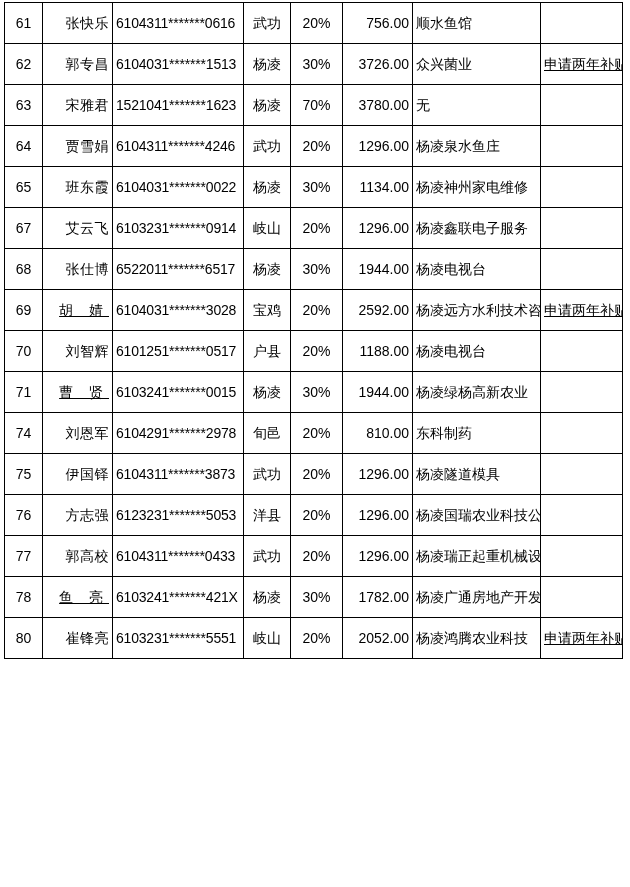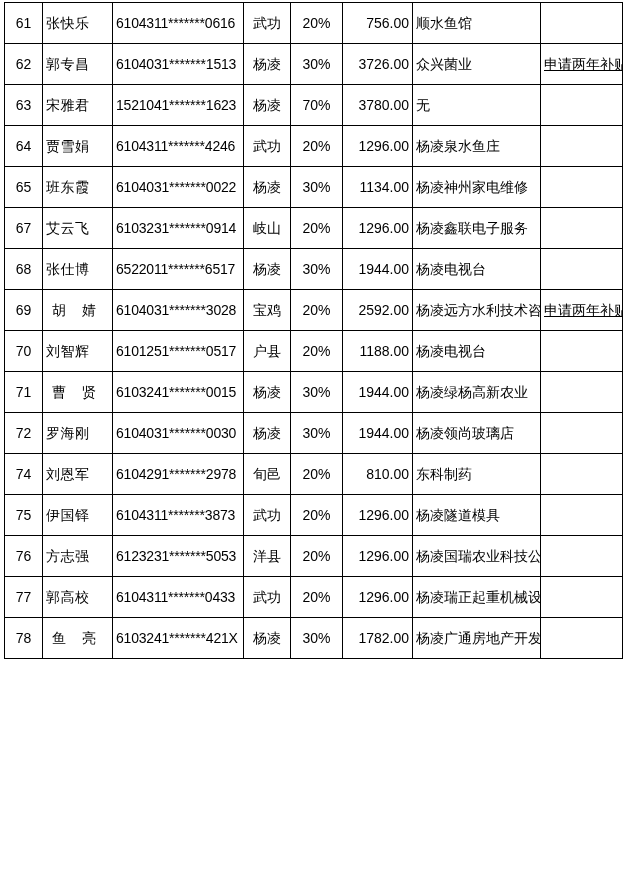--- a/index.html
+++ b/index.html
@@ -46,27 +46,28 @@
   col.c-rate   { width: 52px; }
   col.c-amount { width: 70px; }
   col.c-project{ width: 128px; }
   col.c-note   { width: 82px; }
 
   .cell-index {
     text-align: center;
     font-size: 15px;
   }
   .cell-name {
-    text-align: left;
+    text-align: right;
     font-size: 15px;
     letter-spacing: 0.5px;
   }
   .cell-name.spaced {
     letter-spacing: 6px;
     text-indent: 6px;
+    text-decoration: underline;
   }
   .cell-id {
     text-align: left;
     font-size: 14px;
     padding-left: 5px;
     letter-spacing: -0.2px;
   }
   .cell-region {
     text-align: center;
     font-size: 14px;
@@ -204,30 +205,20 @@
           <td class="cell-index">71</td>
           <td class="cell-name spaced">曹 贤</td>
           <td class="cell-id">6103241*******0015</td>
           <td class="cell-region">杨凌</td>
           <td class="cell-rate">30%</td>
           <td class="cell-amount">1944.00</td>
           <td class="cell-project">杨凌绿杨高新农业</td>
           <td class="cell-note"></td>
         </tr>
         <tr>
-          <td class="cell-index">72</td>
-          <td class="cell-name">罗海刚</td>
-          <td class="cell-id">6104031*******0030</td>
-          <td class="cell-region">杨凌</td>
-          <td class="cell-rate">30%</td>
-          <td class="cell-amount">1944.00</td>
-          <td class="cell-project">杨凌领尚玻璃店</td>
-          <td class="cell-note"></td>
-        </tr>
-        <tr>
           <td class="cell-index">74</td>
           <td class="cell-name">刘恩军</td>
           <td class="cell-id">6104291*******2978</td>
           <td class="cell-region">旬邑</td>
           <td class="cell-rate">20%</td>
           <td class="cell-amount">810.00</td>
           <td class="cell-project">东科制药</td>
           <td class="cell-note"></td>
         </tr>
         <tr>
@@ -262,16 +253,26 @@
         </tr>
         <tr>
           <td class="cell-index">78</td>
           <td class="cell-name spaced">鱼 亮</td>
           <td class="cell-id">6103241*******421X</td>
           <td class="cell-region">杨凌</td>
           <td class="cell-rate">30%</td>
           <td class="cell-amount">1782.00</td>
           <td class="cell-project">杨凌广通房地产开发</td>
           <td class="cell-note"></td>
+        </tr>
+        <tr>
+          <td class="cell-index">80</td>
+          <td class="cell-name">崔锋亮</td>
+          <td class="cell-id">6103231*******5551</td>
+          <td class="cell-region">岐山</td>
+          <td class="cell-rate">20%</td>
+          <td class="cell-amount">2052.00</td>
+          <td class="cell-project">杨凌鸿腾农业科技</td>
+          <td class="cell-note"><span class="u">申请两年补贴</span></td>
         </tr>
       </tbody>
   </table>
 </div>
 
 </body></html>

